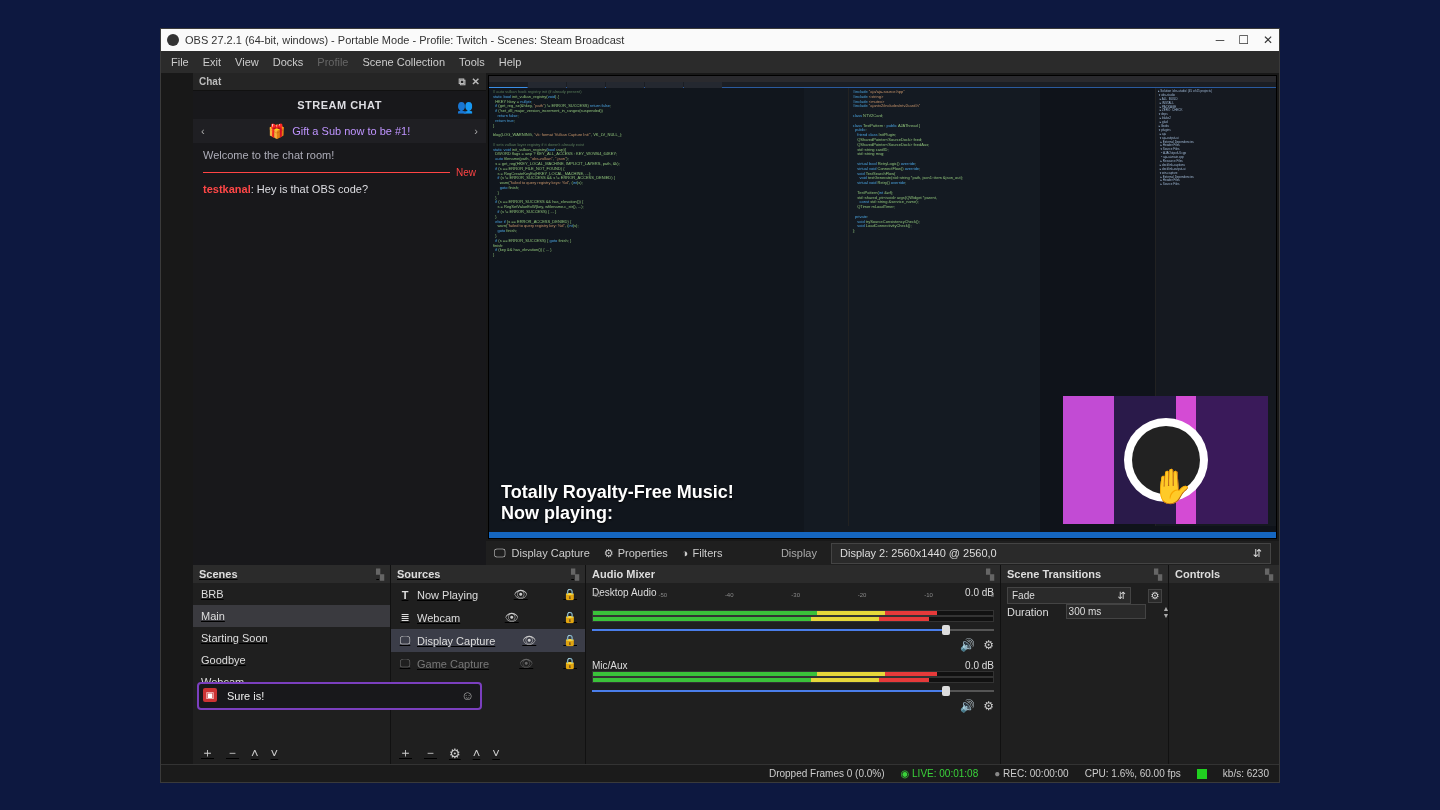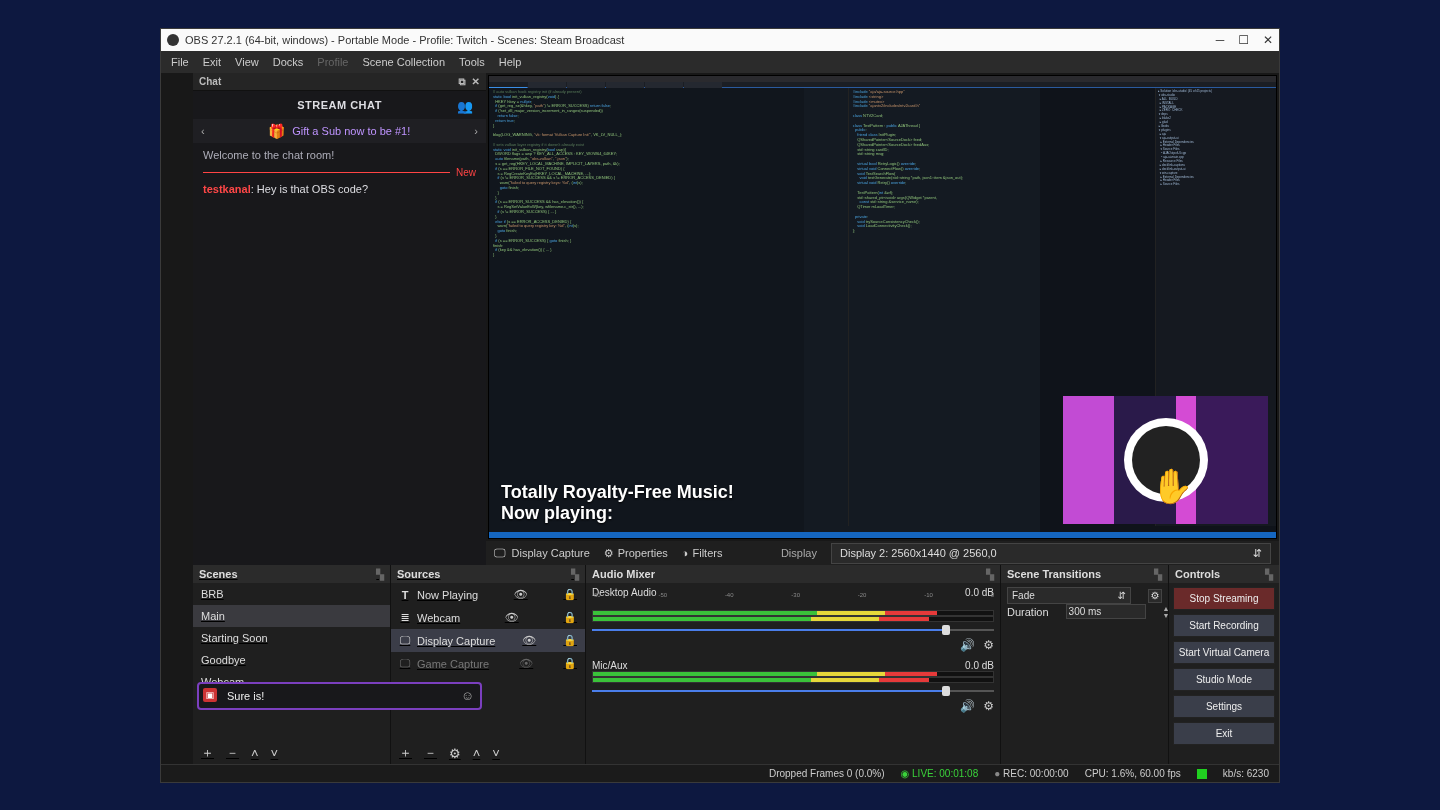--- a/index.html
+++ b/index.html
@@ -607,28 +607,20 @@
                 </div>
             </div>
           </div>
         </div>
 
         <div class="controls">
           <div class="panel-title">
               <span>Controls</span>
               <span class="handle">▚</span>
             </div>
-          <div class="controls-body">
-            <div class="ctrl-btn stop">Stop Streaming</div>
-            <div class="ctrl-btn">Start Recording</div>
-            <div class="ctrl-btn">Start Virtual Camera</div>
-            <div class="ctrl-btn">Studio Mode</div>
-            <div class="ctrl-btn">Settings</div>
-            <div class="ctrl-btn">Exit</div>
-          </div>
         </div>
       </div>
 
     </div>
   </div>
 
   <div class="statusbar">
     <span>Dropped Frames 0 (0.0%)</span>
     <span><span class="live-dot">◉</span> <span class="live">LIVE: 00:01:08</span></span>
     <span><span class="rec-dot">●</span> <span>REC: 00:00:00</span></span>

